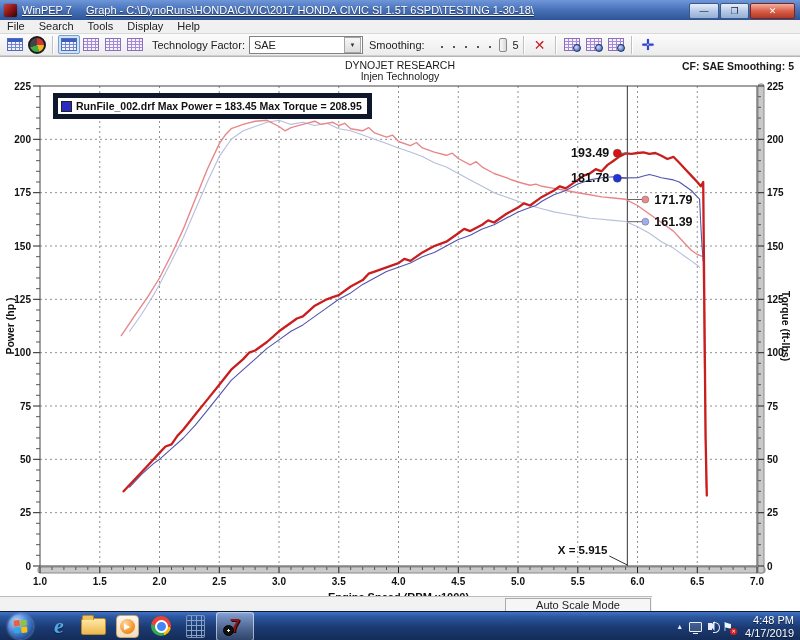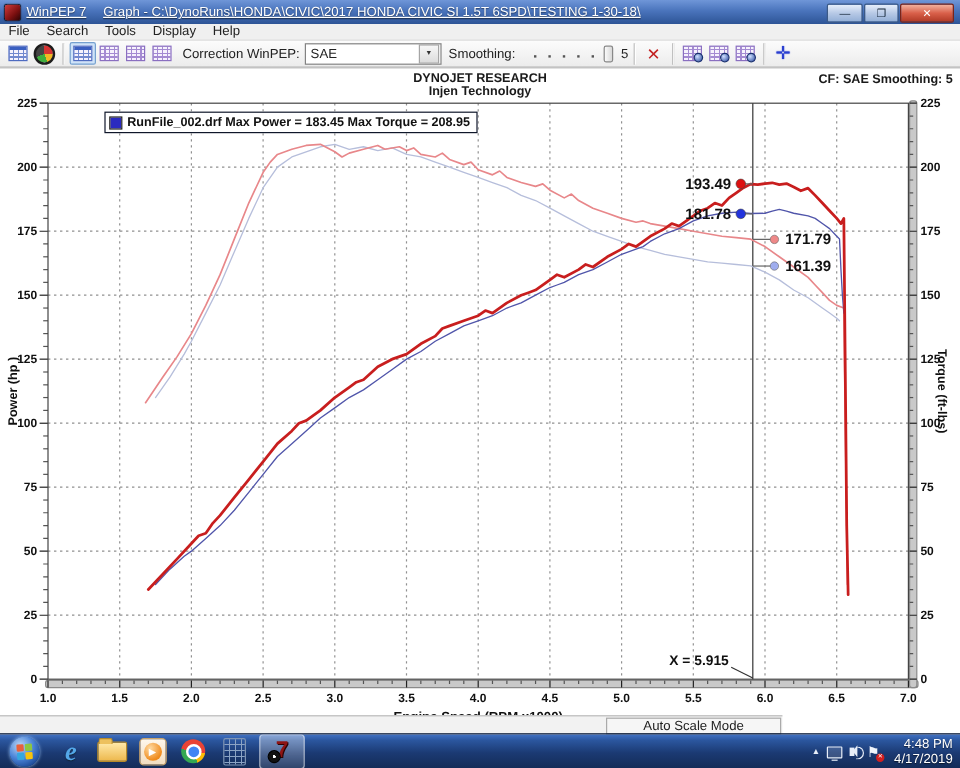--- a/index.html
+++ b/index.html
@@ -40,23 +40,23 @@
   .dropdown .val{flex:1;padding-left:4px;font-size:11px;}
   .dd-btn{width:15px;height:14px;margin-right:1px;background:linear-gradient(180deg,#f7f7f7,#dcdcdc);
     border:1px solid #a5a5a5;display:flex;align-items:center;justify-content:center;font-size:6px;color:#333;}
   .slider{width:76px;height:15px;position:relative;margin:0 4px;}
   .slider .dot{position:absolute;top:9px;width:2px;height:2px;background:#555;}
   .slider .handle{position:absolute;right:2px;top:1px;width:6px;height:12px;border:1px solid #888;
     border-radius:2px;background:linear-gradient(90deg,#fafafa,#d8d8d8);}
   .ico-x{color:#c32222;font-weight:bold;font-size:14px;line-height:14px;}
   .ico-move{color:#2a3fd0;font-weight:bold;font-size:15px;line-height:15px;text-shadow:0 0 1px #2a3fd0;}
   .chart-panel{position:absolute;left:0;top:56px;width:800px;height:540px;background:#fff;border-top:1px solid #b5b5b5;}
-  .chart-head{position:absolute;left:0;top:3px;width:100%;text-align:center;font-size:10.5px;font-weight:bold;color:#1a1a1a;line-height:11px;}
+  .chart-head{position:absolute;left:0;top:3px;width:100%;text-align:center;font-size:10.5px;font-weight:normal;color:#1a1a1a;line-height:11px;}
   .chart-head-right{position:absolute;right:6px;top:3px;font-size:10.5px;font-weight:bold;color:#1a1a1a;}
-  .legend{position:absolute;left:53px;top:36px;background:#fff;border:1px solid #0f172a;padding:2px 5px 2px 3px;margin-left:34px;}
+  .legend{position:absolute;left:53px;top:36px;background:#fff;border:5px solid #0f172a;padding:2px 5px 2px 3px;}
   .legend-row{display:flex;align-items:center;height:12px;}
   .legend-row .sw{width:9px;height:9px;border:1px solid #222;margin-right:4px;}
   .legend-row .lt{font-size:10.5px;font-weight:bold;color:#111;white-space:nowrap;}
   svg text{font-family:"Liberation Sans","DejaVu Sans",sans-serif;font-weight:bold;fill:#101010;}
   .tl{font-size:10px;} .al{font-size:10.5px;} .xl{font-size:11px;} .ro{font-size:12.5px;} .cl{font-size:11.5px;}
   .grid{stroke:#909090;stroke-width:1;stroke-dasharray:2 3;}
   .statusbar{position:absolute;left:0;top:596px;width:652px;height:15px;background:#f2f2f2;border-top:1px solid #bbb;box-sizing:border-box;}
   .status-box{position:absolute;right:1px;top:1px;width:144px;height:12px;border:1px solid #aaa;
     font-size:11px;line-height:12px;text-align:center;color:#222;background:#f6f6f6;}
   .taskbar{position:absolute;left:0;top:611px;width:800px;height:29px;
@@ -137,21 +137,21 @@
     </div>
   <div class="tb-btn">
       <div class="ico-grid"></div>
     </div>
   <div class="tb-btn">
       <div class="ico-grid"></div>
     </div>
   <div class="tb-btn">
       <div class="ico-grid"></div>
     </div>
-  <span class="tb-label">Correction WinPEP:</span>
+  <span class="tb-label">Technology Factor:</span>
   <div class="dropdown">
     <span class="val">SAE</span>
     <span class="dd-btn">
         <span>▼</span>
       </span>
   </div>
   <span class="tb-label">Smoothing:</span>
   <div class="slider">
     <span class="dot" style="left:8px"></span>
       <span class="dot" style="left:20px"></span>

